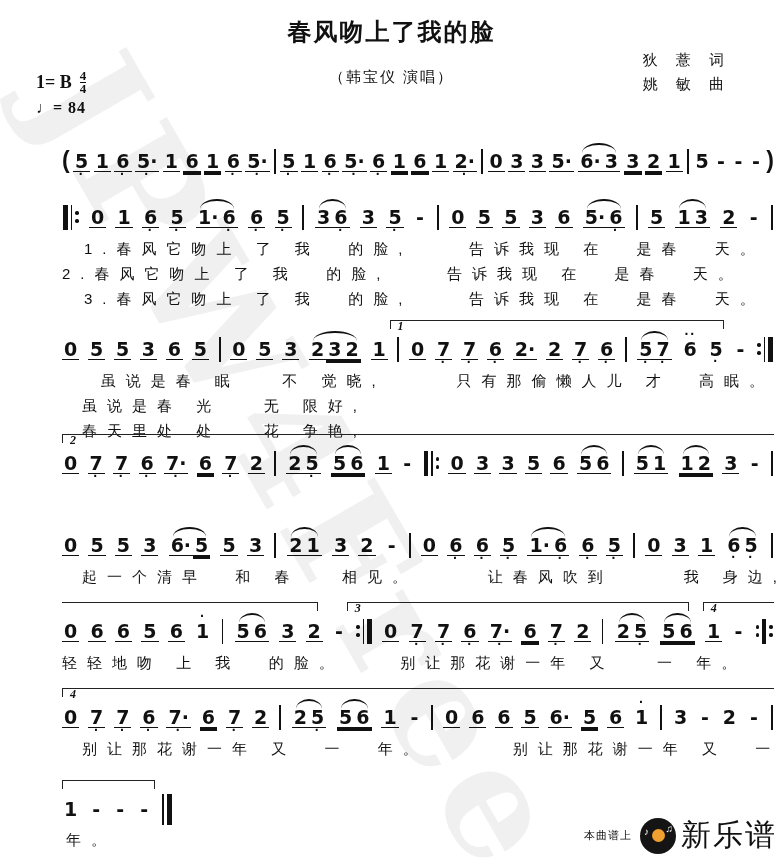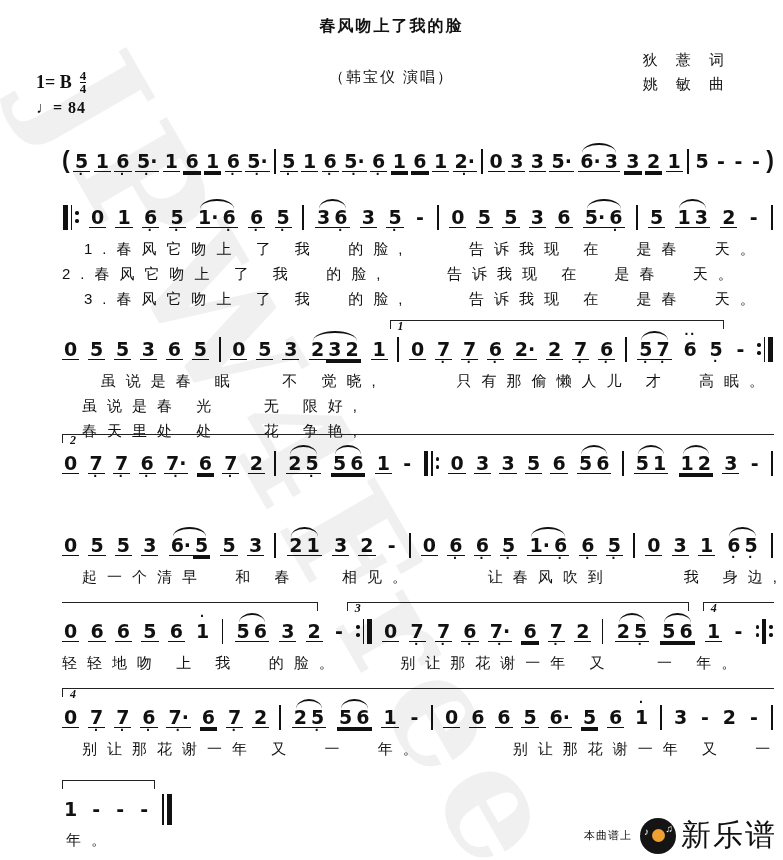--- a/index.html
+++ b/index.html
@@ -3,21 +3,21 @@
 <meta charset="utf-8">
 <style>
   html,body{margin:0;padding:0;background:#fff;}
   .page{position:relative;width:783px;height:860px;background:#fff;overflow:hidden;
         font-family:"Liberation Sans",sans-serif;color:#111;}
   .wm{position:absolute;left:150px;top:25px;z-index:0;font-family:"DejaVu Serif",serif;
       font-size:150px;font-weight:700;letter-spacing:10px;color:rgba(0,0,0,0.06);
       transform:rotate(60deg);transform-origin:0 0;white-space:nowrap;pointer-events:none;}
   .layer{position:absolute;inset:0;z-index:1;}
   .title{position:absolute;top:16px;width:100%;text-align:center;
-         font-size:16px;font-weight:700;letter-spacing:2px;}
+         font-size:24px;font-weight:700;letter-spacing:2px;}
   .credits{position:absolute;right:52px;top:48px;font-size:15px;letter-spacing:7px;
            text-align:center;line-height:24px;margin-left:17px;}
   .subtitle{position:absolute;top:68px;width:100%;text-align:center;font-size:15px;letter-spacing:2px;}
   .keybox{position:absolute;left:36px;top:70px;font-family:"Liberation Serif",serif;font-weight:700;}
   .keyrow{display:flex;align-items:center;font-size:18px;}
   .frac{display:inline-flex;flex-direction:column;align-items:center;margin-left:8px;
         font-size:13px;line-height:12px;}
   .frac .fb{border-top:1.6px solid #111;}
   .temporow{font-size:16px;margin-top:4px;letter-spacing:1px;}
   

